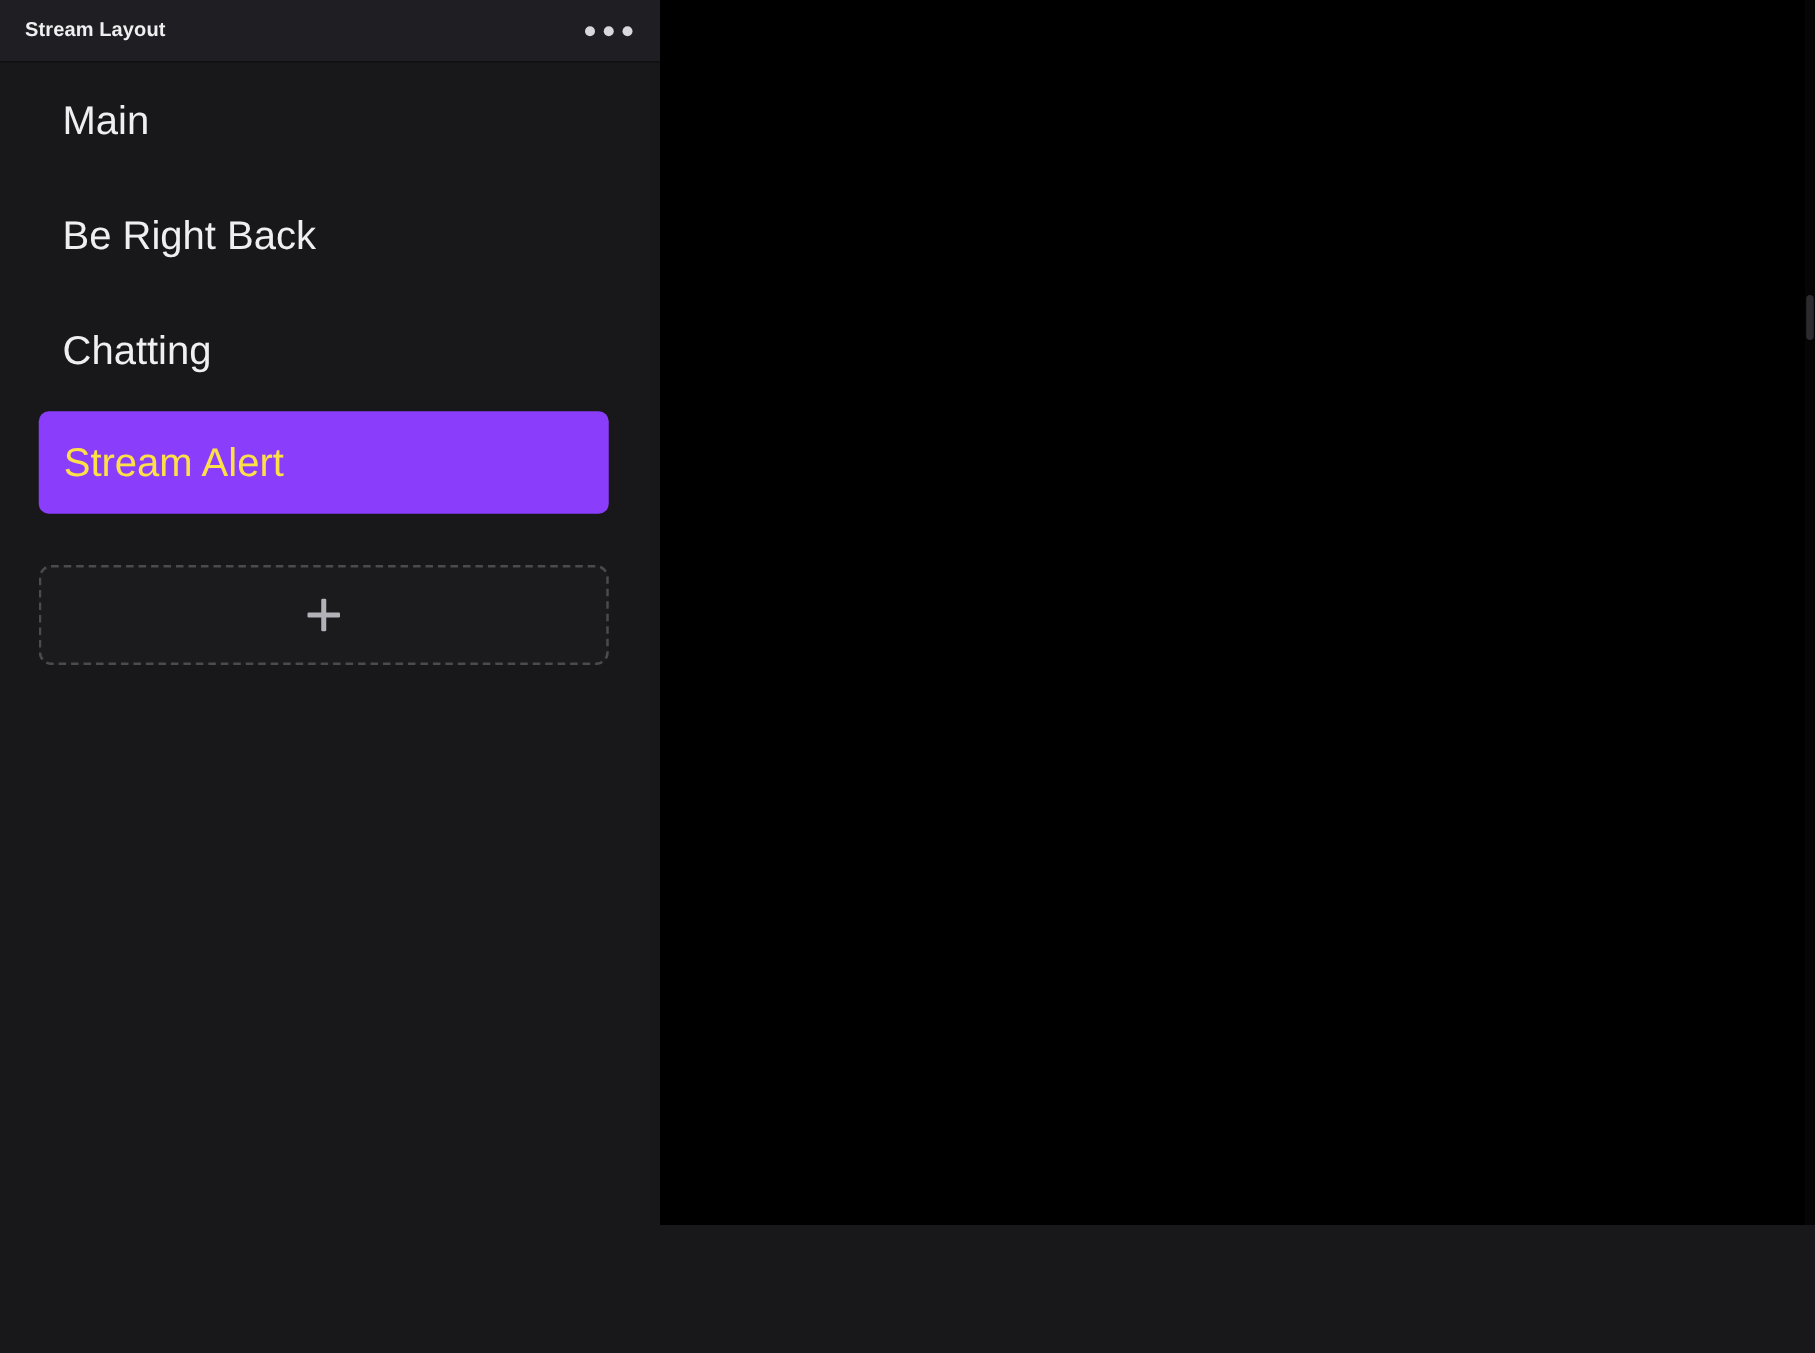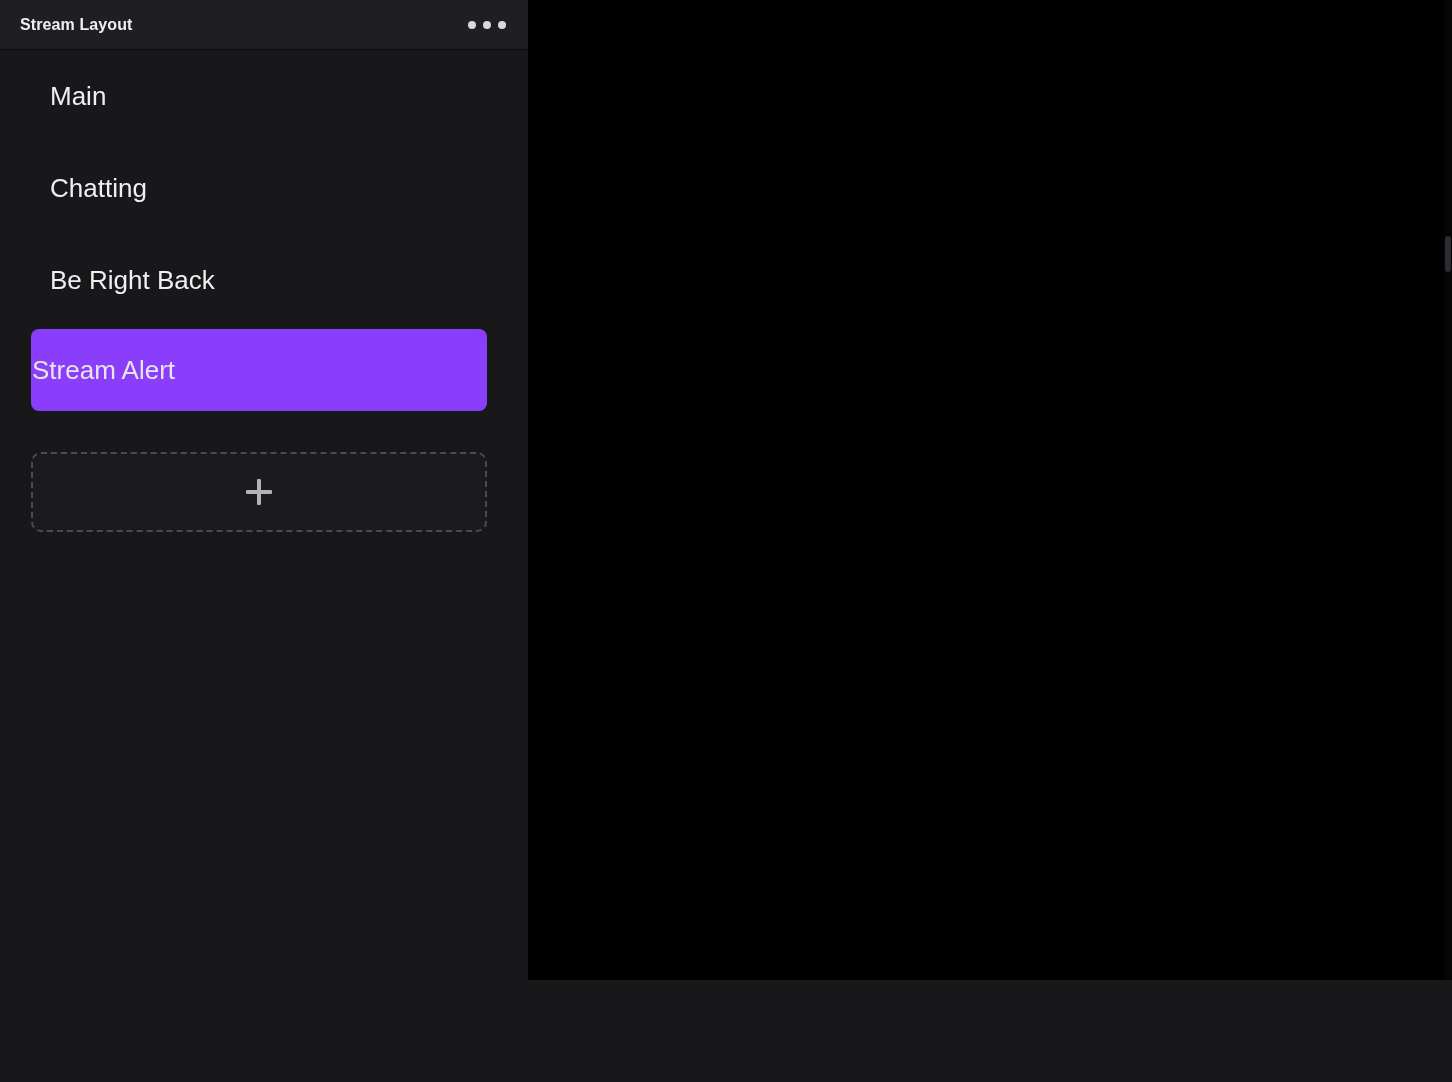--- a/index.html
+++ b/index.html
@@ -64,42 +64,42 @@
   }
 
   .scene-row {
     position:relative;
     height:92px;
     display:flex;
     align-items:center;
   }
   .scene-label {
     padding-left:50px;
-    font-size:26px;
+    font-size:32px;
     color:#efeff1;
     font-weight:normal;
     white-space:nowrap;
   }
 
   .scene-row.selected {
     height:92px;
     padding:0 0;
   }
   .scene-row.selected .pill {
     position:absolute;
     left:31px; top:3px;
     width:456px; height:82px;
     background:#8b3dfc;
     border-radius:8px;
     display:flex;
     align-items:center;
   }
   .scene-row.selected .scene-label {
-    padding-left:1px;
-    color:#e5e5e5;
+    padding-left:20px;
+    color:#fde047;
   }
 
   #add-scene {
     position:absolute;
     left:31px; top:452px;
     width:456px; height:80px;
     border:2px dashed #4a4a4f;
     border-radius:10px;
     background:#1b1b1d;
     display:flex;
@@ -173,25 +173,25 @@
       </div>
     </div>
 
     <div id="scene-list">
 
       <div class="scene-row">
         <div class="scene-label">Main</div>
       </div>
 
       <div class="scene-row">
+        <div class="scene-label">Be Right Back</div>
+      </div>
+
+      <div class="scene-row">
         <div class="scene-label">Chatting</div>
-      </div>
-
-      <div class="scene-row">
-        <div class="scene-label">Be Right Back</div>
       </div>
 
       <div class="scene-row selected">
         <div class="pill">
           <div class="scene-label">Stream Alert</div>
         </div>
       </div>
 
     </div>
 

